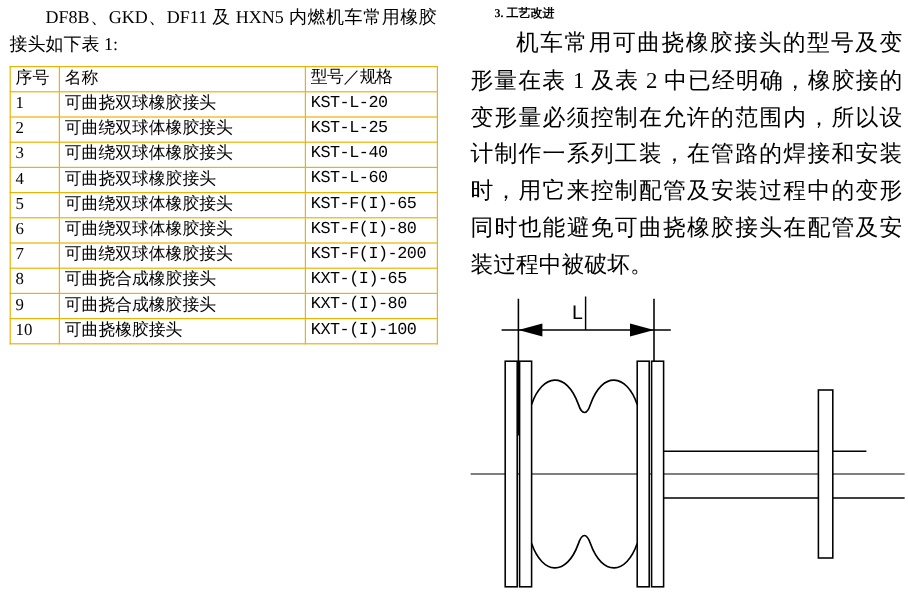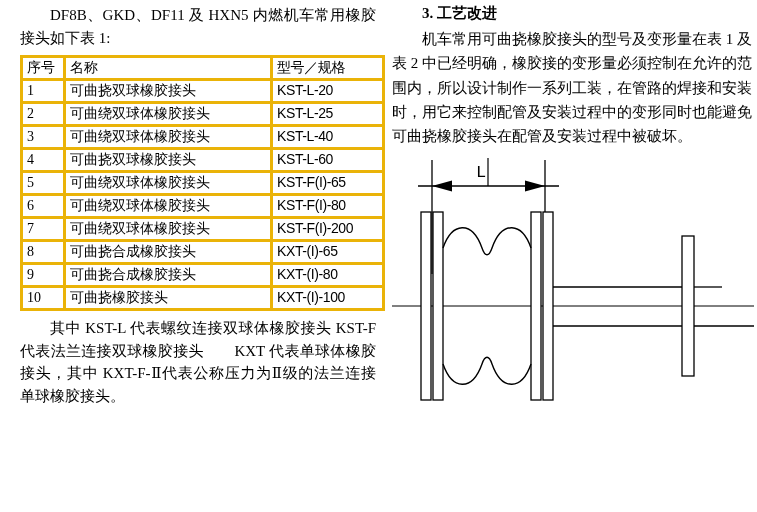--- a/index.html
+++ b/index.html
@@ -1,45 +1,45 @@
 <!DOCTYPE html>
 <html><head>
 <meta charset="utf-8">
 <style>
   html,body{margin:0;padding:0;}
   body{
     width:757px;height:512px;position:relative;overflow:hidden;
     background:#ffffff;color:#000;
     font-family:"Liberation Serif","DejaVu Serif",serif;
   }
-  .left-col{position:absolute;left:20px;top:4px;width:356px;}
+  .left-col{position:absolute;left:8px;top:4px;width:356px;}
   .right-col{position:absolute;left:392px;top:4px;width:360px;}
 
   .para{font-size:15px;line-height:1.5;text-indent:2em;margin:0;text-align:justify;}
   .note{margin-top:6px;}
 
   table.joint-table{
     border-collapse:collapse;margin-top:6px;width:347px;
     table-layout:fixed;
   }
   table.joint-table th,table.joint-table td{
-    border:3px solid #eab308;font-weight:normal;text-align:left;
+    border:1px solid #eab308;font-weight:normal;text-align:left;
     font-size:14px;padding:1px 4px;height:18px;line-height:1.25;
     overflow:hidden;white-space:nowrap;
   }
   .col-num{width:32px;}
   .col-name{width:196px;}
   .col-model{width:101px;}
   td.model-cell,th.col-model{
-    font-family:Liberation Sans, sans-serif;
+    font-family:Liberation Mono, monospace;
     font-size:13px;letter-spacing:-0.4px;
   }
 
-  .section-heading{font-size:15px;margin:0 0 4px 0;text-indent:2em;font-weight:bold;}
-  .body-para{font-size:15px;line-height:1.62;text-indent:2em;margin:0;text-align:justify;}
+  .section-heading{font-size:10px;margin:0 0 4px 0;text-indent:2em;font-weight:bold;}
+  .body-para{font-size:19px;line-height:1.62;text-indent:2em;margin:0;text-align:justify;}
 
   .figure-wrap{margin-top:8px;}
   svg{display:block;}
 </style>
 </head>
 <body>
 
 <div class="left-col">
   <p class="para">DF8B、GKD、DF11 及 HXN5 内燃机车常用橡胶接头如下表 1:</p>
 
@@ -98,21 +98,20 @@
           <td class="model-cell">KXT-(I)-80</td>
         </tr>
         <tr>
           <td class="col-num">10</td>
           <td class="col-name">可曲挠橡胶接头</td>
           <td class="model-cell">KXT-(I)-100</td>
         </tr>
       </tbody>
   </table>
 
-  <p class="para note">其中 KST-L 代表螺纹连接双球体橡胶接头 KST-F 代表法兰连接双球橡胶接头　　KXT 代表单球体橡胶接头，其中 KXT-F-Ⅱ代表公称压力为Ⅱ级的法兰连接单球橡胶接头。</p>
 </div>
 
 <div class="right-col">
   <p class="section-heading">3. 工艺改进</p>
   <p class="body-para">机车常用可曲挠橡胶接头的型号及变形量在表 1 及表 2 中已经明确，橡胶接的变形量必须控制在允许的范围内，所以设计制作一系列工装，在管路的焊接和安装时，用它来控制配管及安装过程中的变形同时也能避免可曲挠橡胶接头在配管及安装过程中被破坏。</p>
 
   <div class="figure-wrap">
     <svg width="362" height="300" viewBox="0 0 362 300">
 
       <line x1="40" y1="4" x2="40" y2="118" stroke="#000" stroke-width="1.3"></line>

